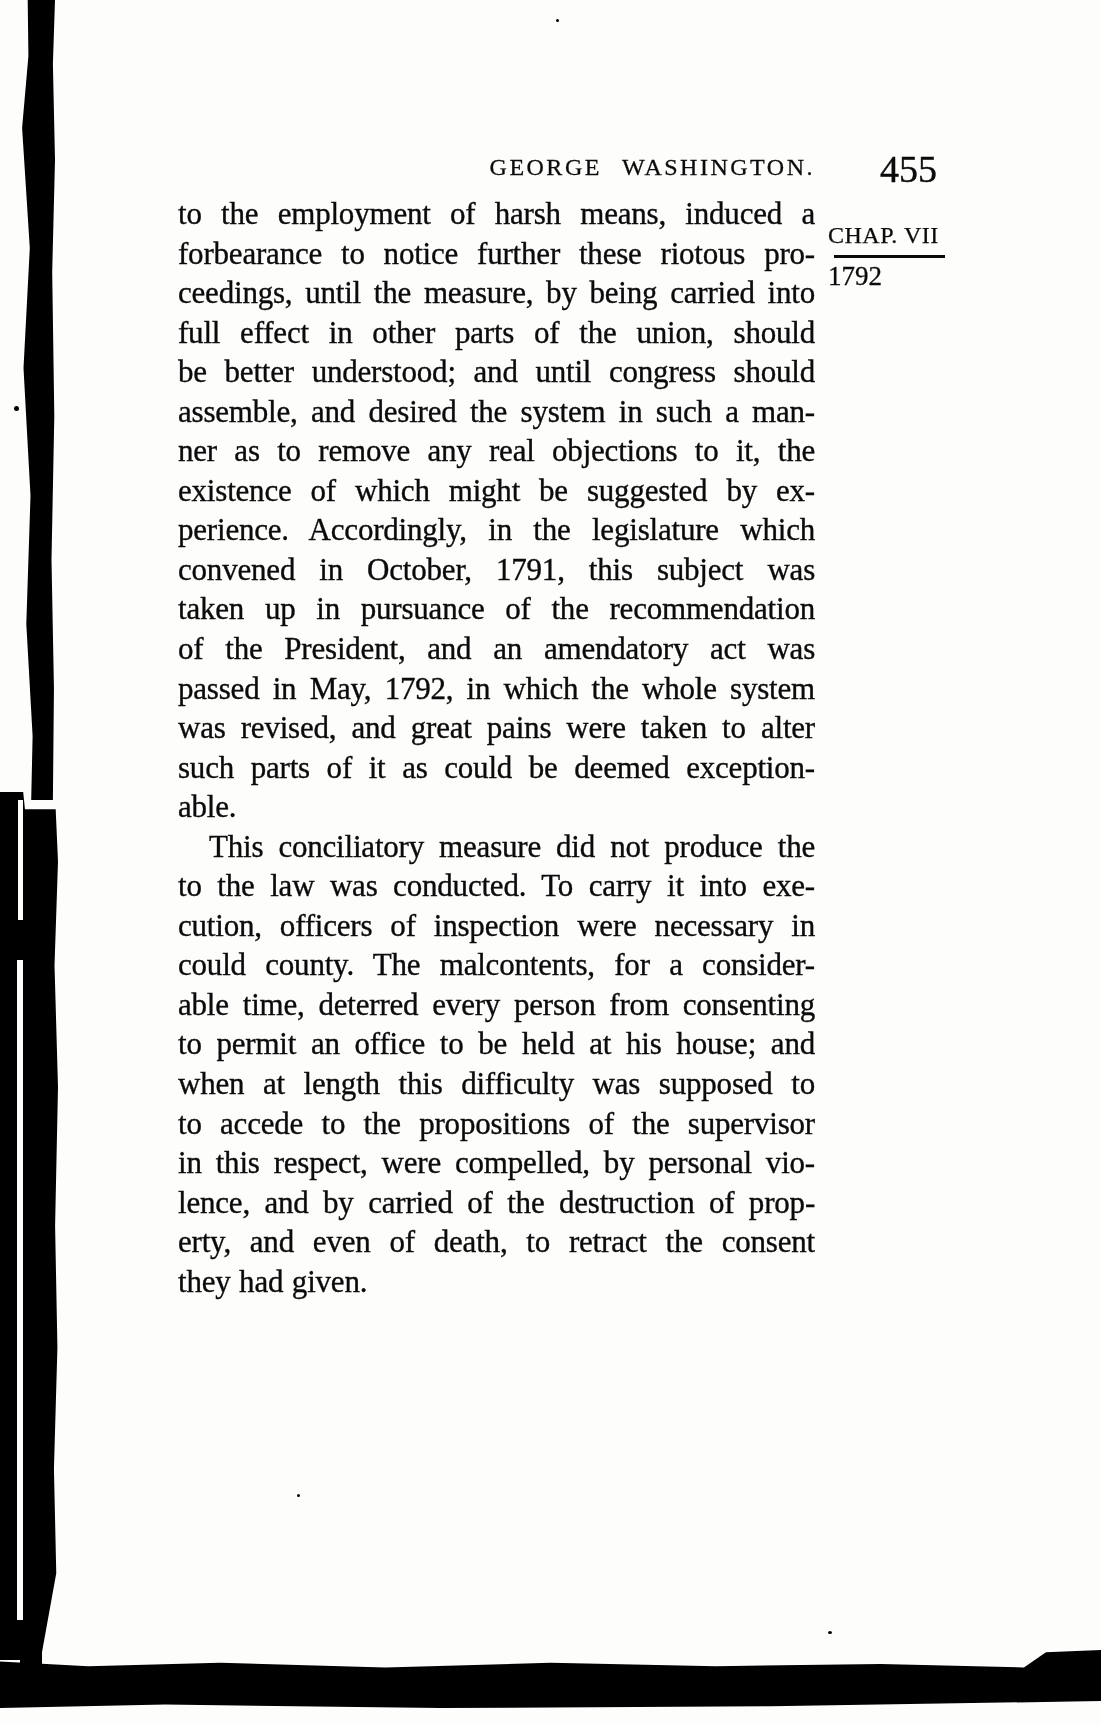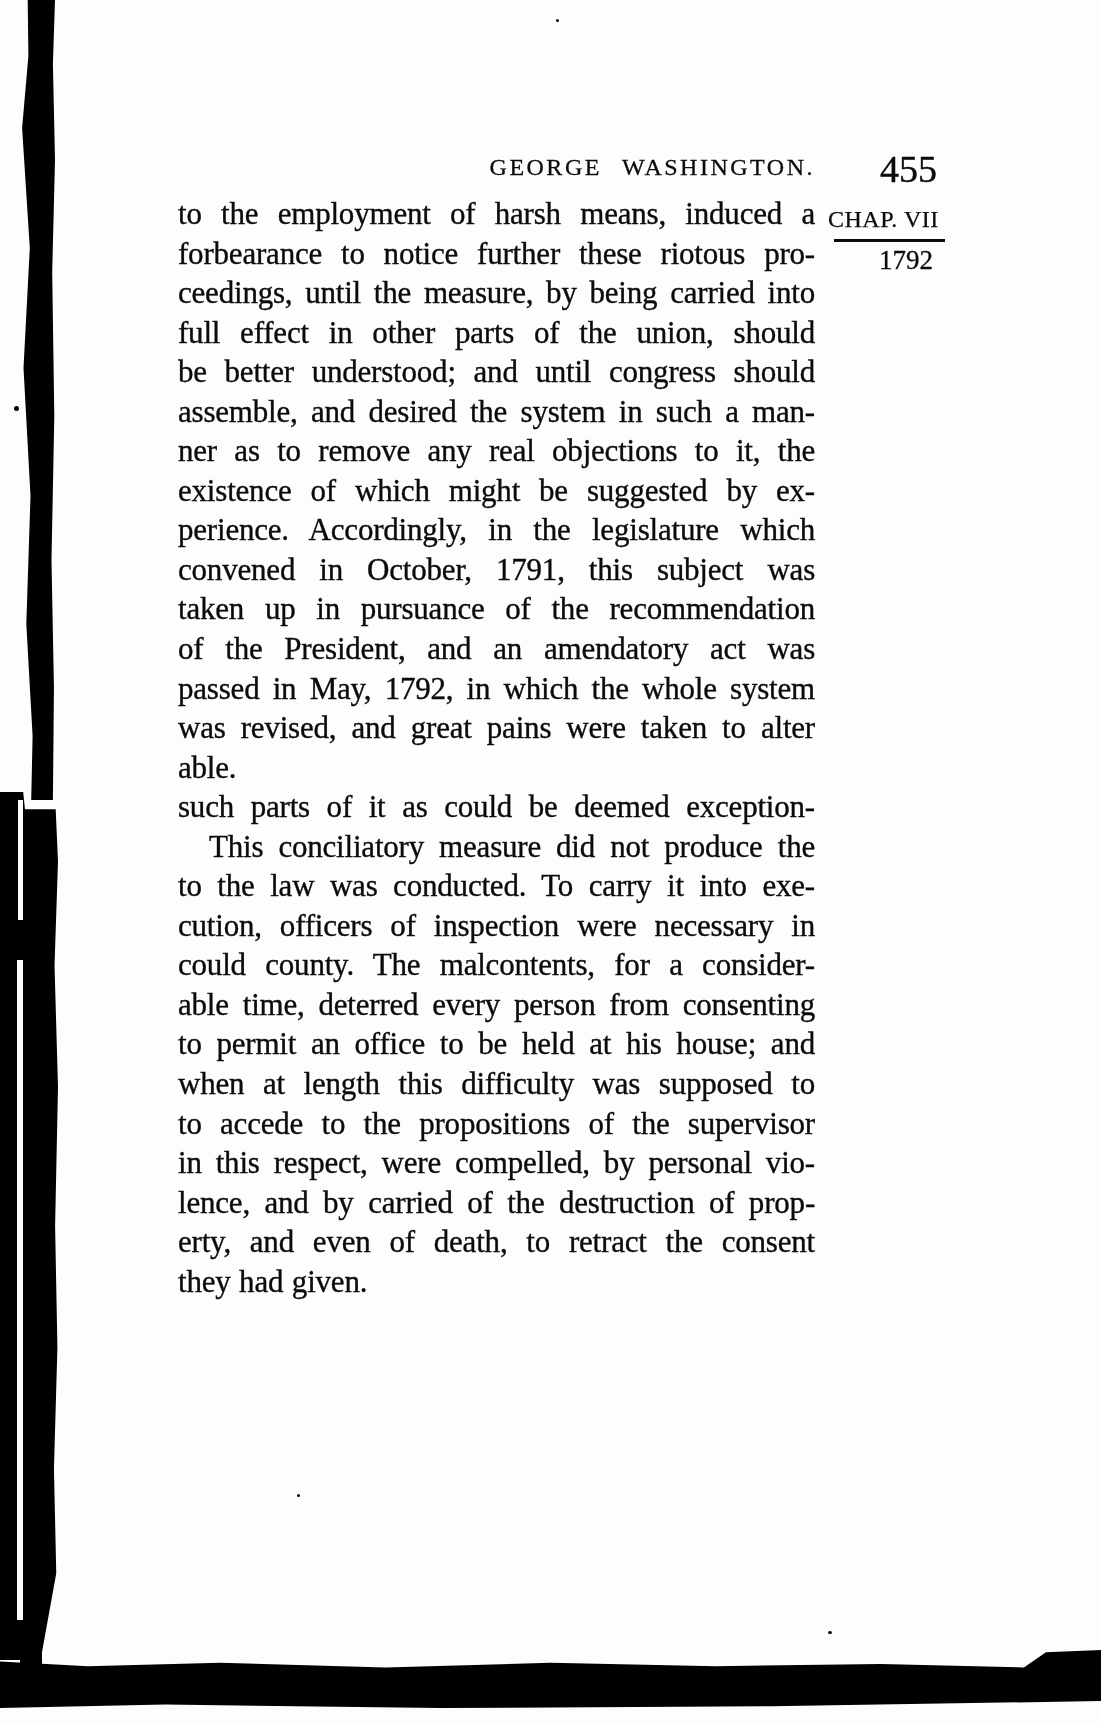--- a/index.html
+++ b/index.html
@@ -46,32 +46,32 @@
     letter-spacing: 2.5px; word-spacing: 12px;
     -webkit-text-stroke: 0.3px var(--ink);
   }
   .page-number {
     position: absolute; left: 880px; top: 148px; width: 90px;
     font-size: 38px; line-height: 42px;
     -webkit-text-stroke: 0.4px var(--ink);
   }
 
   
-  .margin-notes { position: absolute; left: 828px; top: 204px; width: 120px; }
+  .margin-notes { position: absolute; left: 828px; top: 220px; width: 120px; }
   .margin-chap {
     font-size: 24px; line-height: 30px; letter-spacing: 0.5px;
     font-family: "Liberation Serif", serif;
     -webkit-text-stroke: 0.25px var(--ink);
   }
   .margin-rule {
     margin: 5px 0 2px 6px; width: 111px; height: 3px;
     background: var(--ink);
   }
   .margin-year {
-    text-align: right; width: 105px;
+    text-align: left; width: 105px;
     font-size: 27px; line-height: 32px;
     -webkit-text-stroke: 0.3px var(--ink);
   }
 
   
   .text-block {
     position: absolute; left: 158px; top: 194px; width: 657px;
     font-size: 31px; line-height: 39.55px;
     letter-spacing: -0.2px; word-spacing: 1px;
     -webkit-text-stroke: 0.35px var(--ink);
@@ -117,22 +117,22 @@
         <div class="line">be better understood; and until congress should</div>
         <div class="line">assemble, and desired the system in such a man-</div>
         <div class="line">ner as to remove any real objections to it, the</div>
         <div class="line">existence of which might be suggested by ex-</div>
         <div class="line">perience. Accordingly, in the legislature which</div>
         <div class="line">convened in October, 1791, this subject was</div>
         <div class="line">taken up in pursuance of the recommendation</div>
         <div class="line">of the President, and an amendatory act was</div>
         <div class="line">passed in May, 1792, in which the whole system</div>
         <div class="line">was revised, and great pains were taken to alter</div>
+        <div class="line">such parts of it as could be deemed exception-</div>
         <div class="line last">able.</div>
-        <div class="line">such parts of it as could be deemed exception-</div>
       </div>
       <div class="paragraph">
         <div class="line indent">This conciliatory measure did not produce the</div>
         <div class="line">to the law was conducted. To carry it into exe-</div>
         <div class="line">cution, officers of inspection were necessary in</div>
         <div class="line">could county. The malcontents, for a consider-</div>
         <div class="line">able time, deterred every person from consenting</div>
         <div class="line">to permit an office to be held at his house; and</div>
         <div class="line">when at length this difficulty was supposed to</div>
         <div class="line">to accede to the propositions of the supervisor</div>

